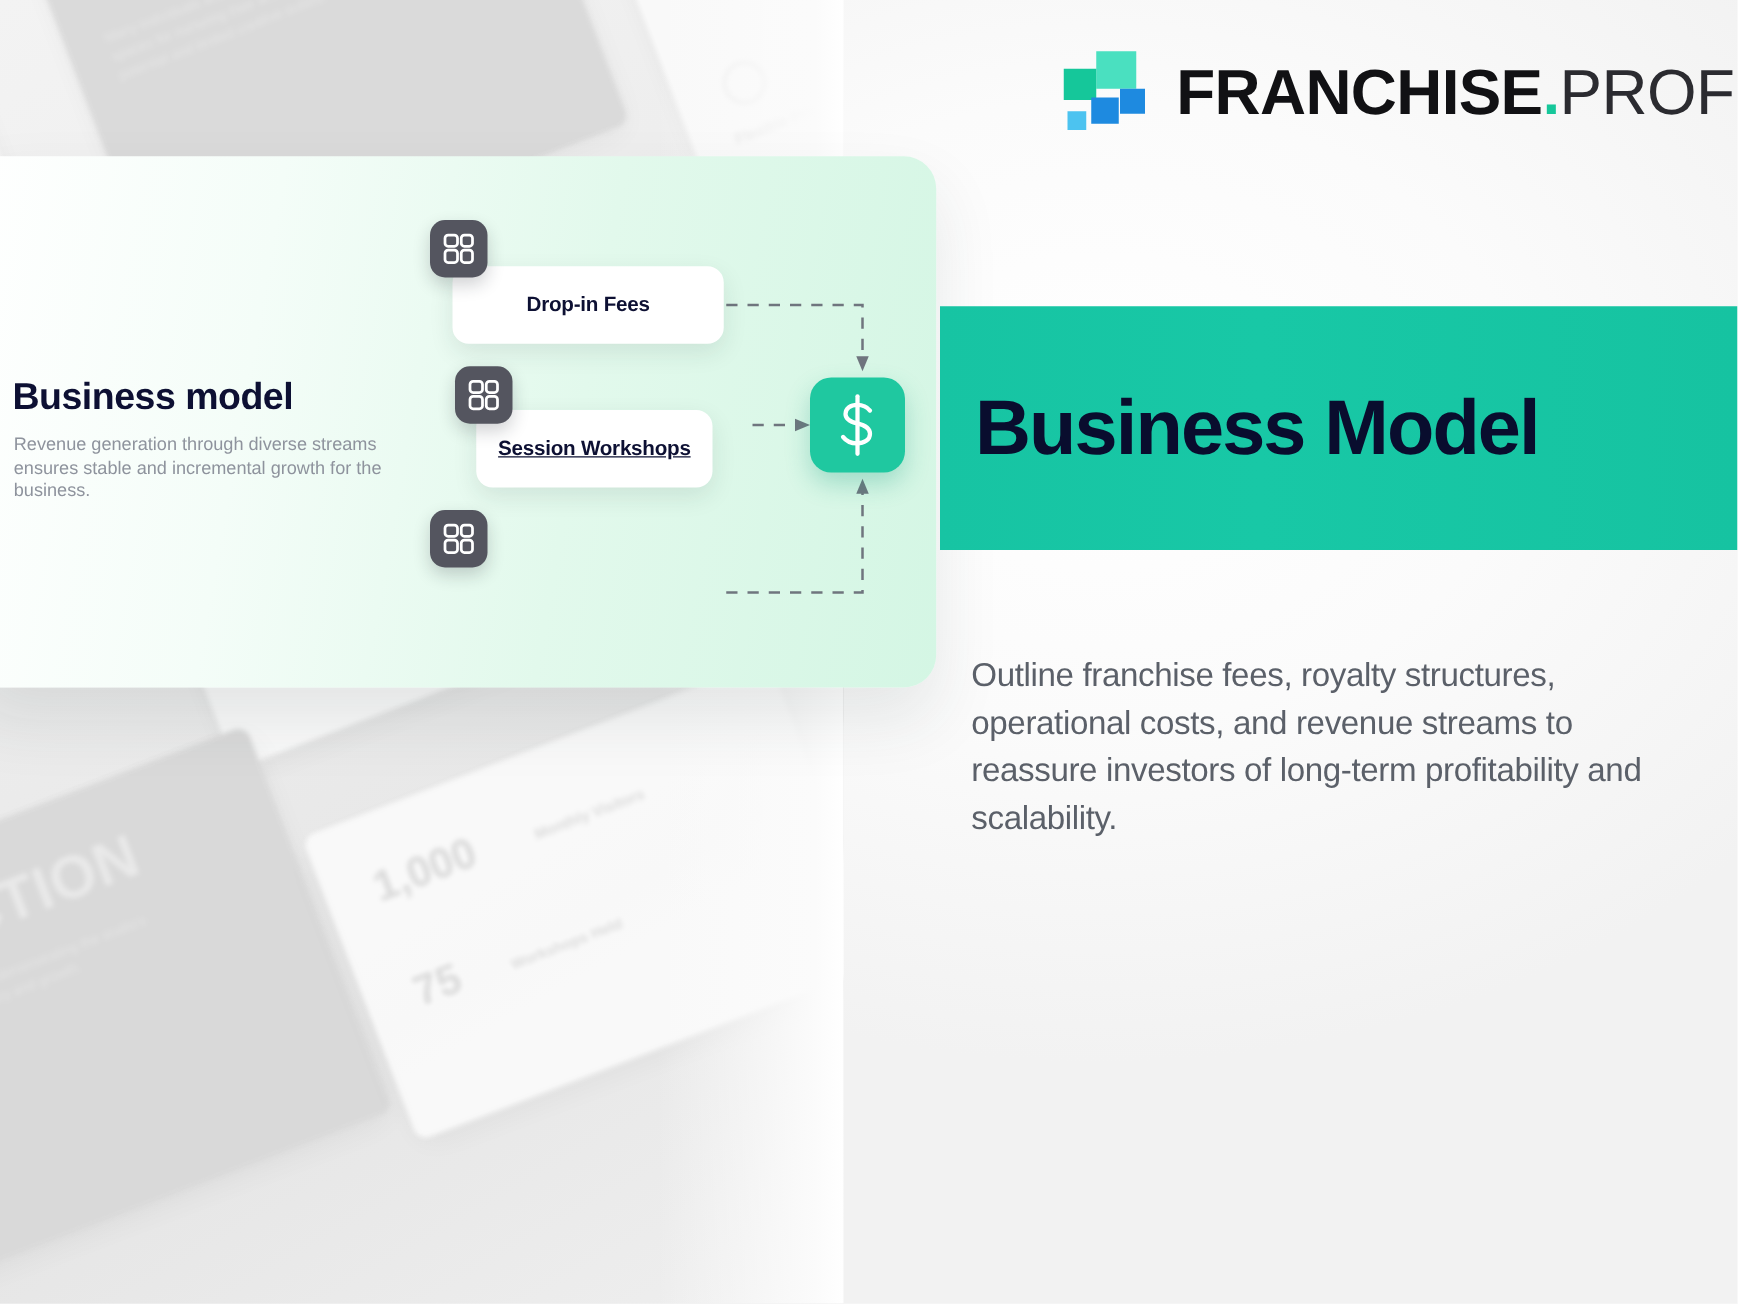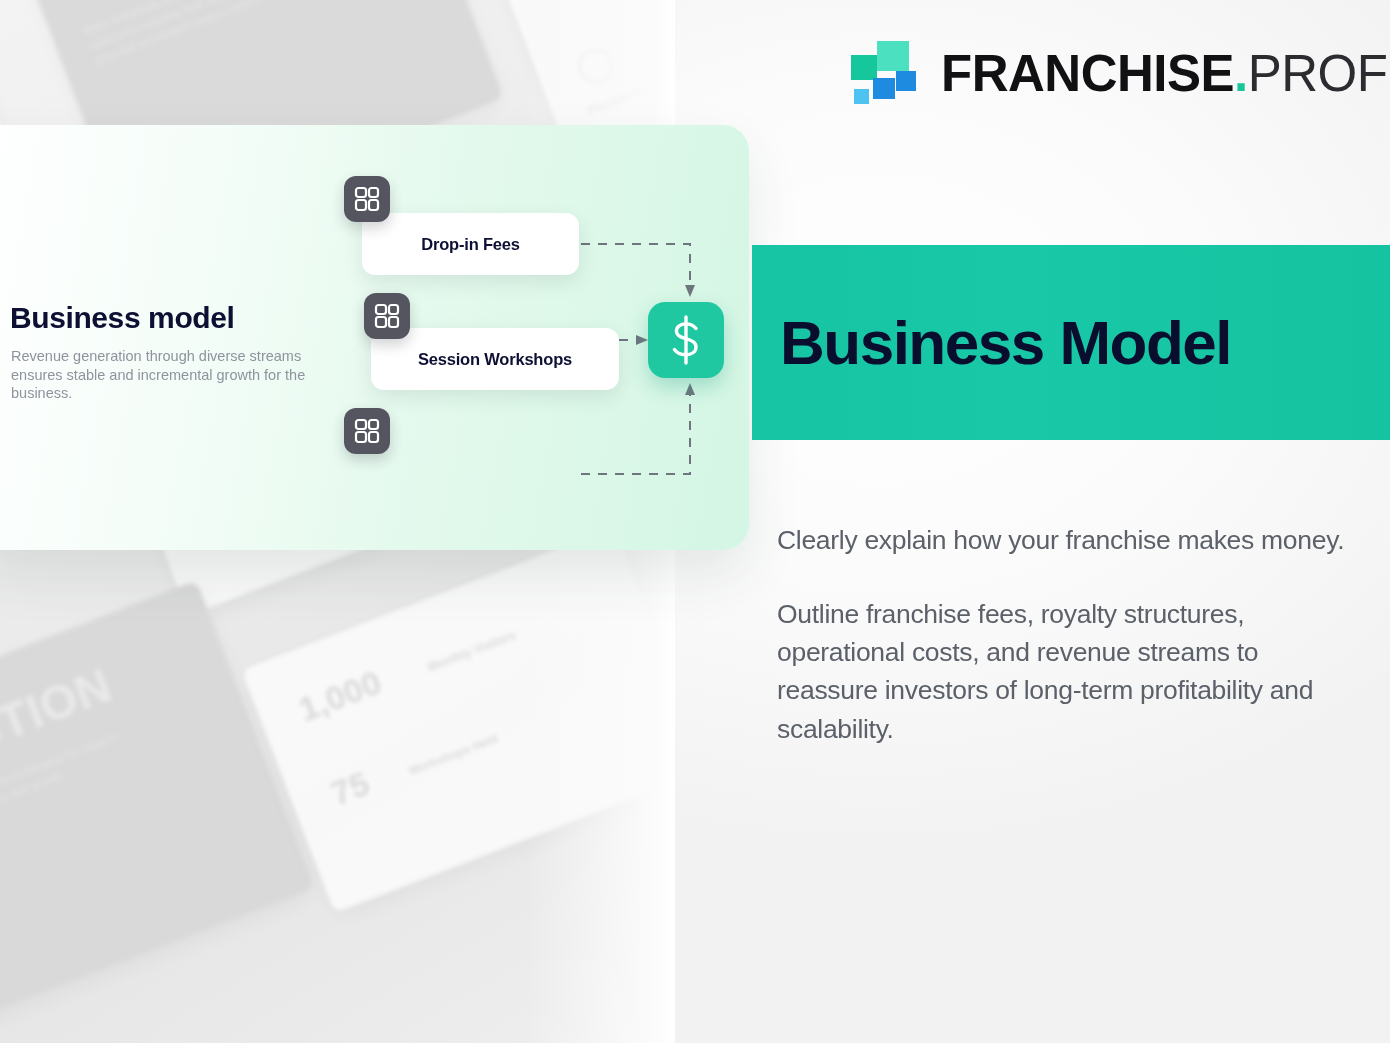--- a/index.html
+++ b/index.html
@@ -104,21 +104,21 @@
     background:#ffffff;
     border-radius:13px;
     box-shadow:0 7px 20px rgba(30,50,45,.10);
     display:flex; align-items:center; justify-content:center;
     text-align:center;
     font-size:16.5px; font-weight:bold; color:#0d1033;
     letter-spacing:-.2px; line-height:1.22;
     padding:11px 14px;
   }
   .n1{ left:388px; top:88px; width:217px; height:62px; }
-  .n2{ left:397px; top:203px; width:248px; height:62px; }
+  .n2{ left:407px; top:203px; width:189px; height:62px;text-decoration:underline; }
   .n3{ left:388px; top:318px; width:217px; height:62px; }
 
   .gicon{
     position:absolute; width:46px; height:46px;
     border-radius:12px; background:#54555f;
     box-shadow:0 6px 14px rgba(25,30,40,.20);
     display:flex; align-items:center; justify-content:center;
   }
   .g1{ left:370px; top:51px; }
   .g2{ left:390px; top:168px; }
@@ -289,15 +289,14 @@
       </svg>
     </div>
   </div>
 </div>
 
 <div class="banner">
   <h1>Business Model</h1>
 </div>
 
 <div class="copy">
-  <p>Clearly explain how your franchise makes money.</p>
   <p>Outline franchise fees, royalty structures, operational costs, and revenue streams to reassure investors of long-term profitability and scalability.</p>
 </div>
 
 </body></html>

